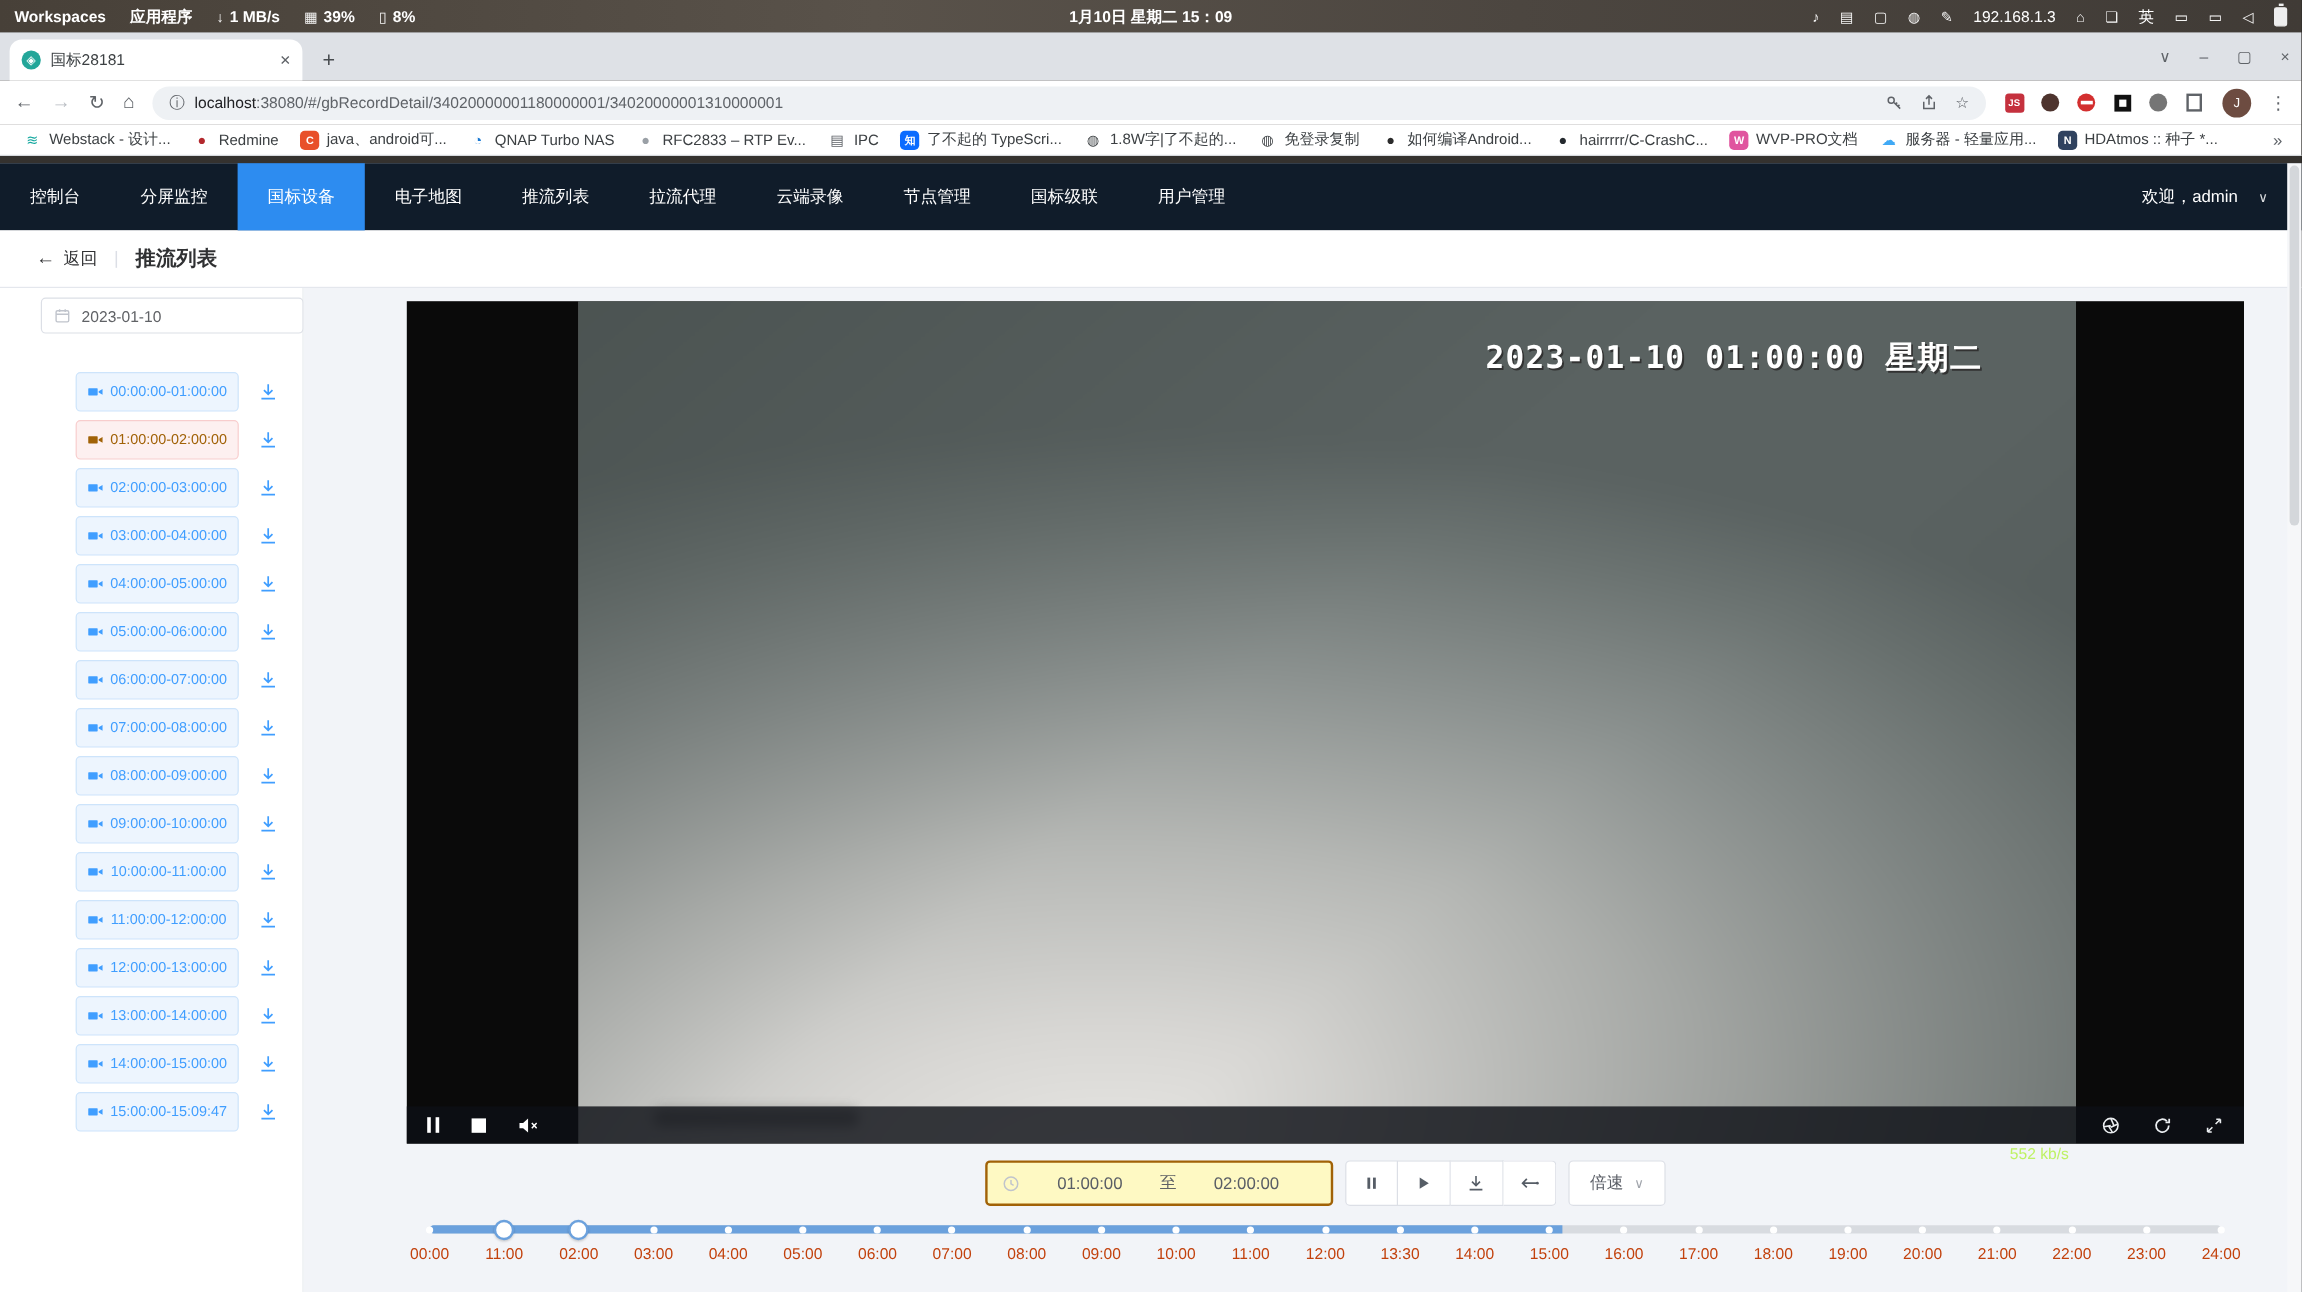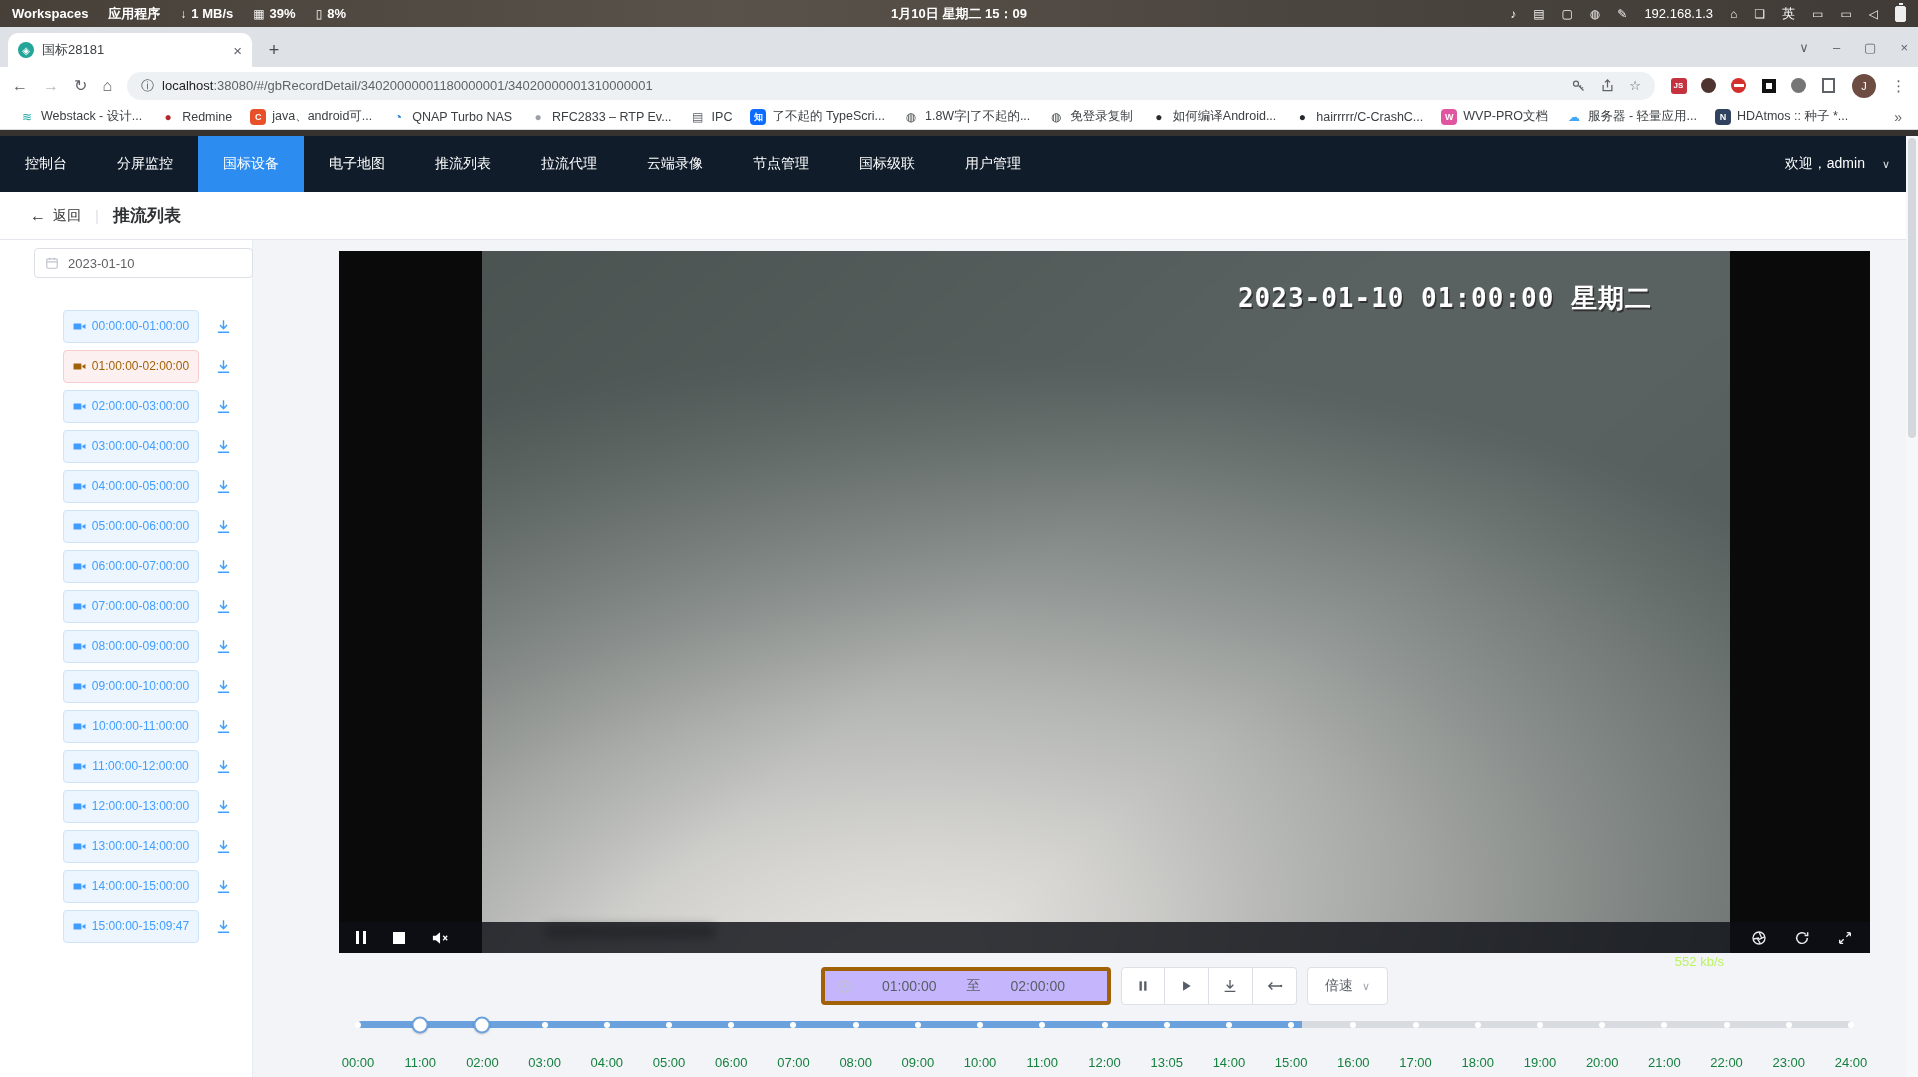--- a/index.html
+++ b/index.html
@@ -101,41 +101,41 @@
                opacity:.6; filter:blur(5px); border-radius:8px; }
   .ctrlbar { position:absolute; left:0; right:0; bottom:0; height:31px; background:rgba(13,16,22,.82);
              display:flex; align-items:center; padding:0 17px; gap:27px; }
   .pause-bars { display:flex; gap:4px; }
   .pause-bars i { width:3px; height:13px; background:#fff; display:block; }
   .stop-sq { width:12px; height:12px; background:#fff; }
   .ctrl-right { margin-left:auto; display:flex; align-items:center; gap:27px; }
   .bitrate { font-size:13px; color:#bef264;margin-top:48px; }
 
   .controlsrow { margin:14px 0 0 86px; width:1531px; display:flex; justify-content:center; gap:10px; }
-  .timepill { width:290px; height:38px; border:4px solid #a16207; border-radius:4px; background:#c4b5fd;
+  .timepill { width:290px; height:38px; border:2px solid #a16207; border-radius:4px; background:#fef9c3;
               display:flex; align-items:center; padding:0 12px; font-size:14px; color:#5a5e66; }
   .timepill .tval { flex:1; text-align:center; }
   .timepill .to { color:#606266; }
   .btn-group { display:flex; }
   .pbtn { width:44px; height:38px; background:#fff; border:1px solid #dcdfe6; border-left:none;
           display:flex; align-items:center; justify-content:center; color:#565d66; }
   .pbtn:first-child { border-left:1px solid #dcdfe6; border-radius:4px 0 0 4px; }
   .pbtn:last-child { border-radius:0 4px 4px 0; }
   .speed-btn { height:38px; border:1px solid #dcdfe6; border-radius:4px; background:#fff; padding:0 17px;
                display:flex; align-items:center; gap:9px; font-size:14px; color:#5a5e66; }
   .speed-btn .chev { font-size:11px; color:#a0a4ab; }
 
   .timeline { margin:16px 0 0 105px; width:1493px; position:relative; }
   .tl-track { height:7px; background:#d8dbe0; border-radius:4px; position:relative; }
   .tl-fill { position:absolute; left:0; top:0; bottom:0; background:#6ba1dd; border-radius:4px 0 0 4px; }
   .tl-dot { position:absolute; top:50%; width:6px; height:6px; background:#fff; border-radius:50%;
             transform:translate(-50%,-50%); }
   .tl-handle { position:absolute; top:50%; width:17px; height:17px; background:#fff; border:2px solid #6ba1dd;
                border-radius:50%; transform:translate(-50%,-50%); box-shadow:0 1px 2px rgba(0,0,0,.18); }
-  .tl-labels { position:relative; height:20px; margin-top:27px; font-size:13px; color:#15803d; }
+  .tl-labels { position:relative; height:20px; margin-top:9px; font-size:13px; color:#c2410c; }
   .tl-label { position:absolute; transform:translateX(-50%); white-space:nowrap; }
 
   .pg-scrollbar { position:absolute; right:0; top:130px; bottom:0; width:12px; background:#f6f7f9; z-index:5; }
   .pg-thumb { margin:2px auto 0; width:8px; height:300px; background:#d4d7db; border-radius:4px; }
 </style>
 </head>
 <body>
 
 <div class="sysbar">
   <span class="sys-item">Workspaces</span>
@@ -671,21 +671,21 @@
             <span class="tl-label" style="left: 12.5%;">03:00</span>
             <span class="tl-label" style="left: 16.6667%;">04:00</span>
             <span class="tl-label" style="left: 20.8333%;">05:00</span>
             <span class="tl-label" style="left: 25%;">06:00</span>
             <span class="tl-label" style="left: 29.1667%;">07:00</span>
             <span class="tl-label" style="left: 33.3333%;">08:00</span>
             <span class="tl-label" style="left: 37.5%;">09:00</span>
             <span class="tl-label" style="left: 41.6667%;">10:00</span>
             <span class="tl-label" style="left: 45.8333%;">11:00</span>
             <span class="tl-label" style="left: 50%;">12:00</span>
-            <span class="tl-label" style="left: 54.1667%;">13:05</span>
+            <span class="tl-label" style="left: 54.1667%;">13:30</span>
             <span class="tl-label" style="left: 58.3333%;">14:00</span>
             <span class="tl-label" style="left: 62.5%;">15:00</span>
             <span class="tl-label" style="left: 66.6667%;">16:00</span>
             <span class="tl-label" style="left: 70.8333%;">17:00</span>
             <span class="tl-label" style="left: 75%;">18:00</span>
             <span class="tl-label" style="left: 79.1667%;">19:00</span>
             <span class="tl-label" style="left: 83.3333%;">20:00</span>
             <span class="tl-label" style="left: 87.5%;">21:00</span>
             <span class="tl-label" style="left: 91.6667%;">22:00</span>
             <span class="tl-label" style="left: 95.8333%;">23:00</span>

